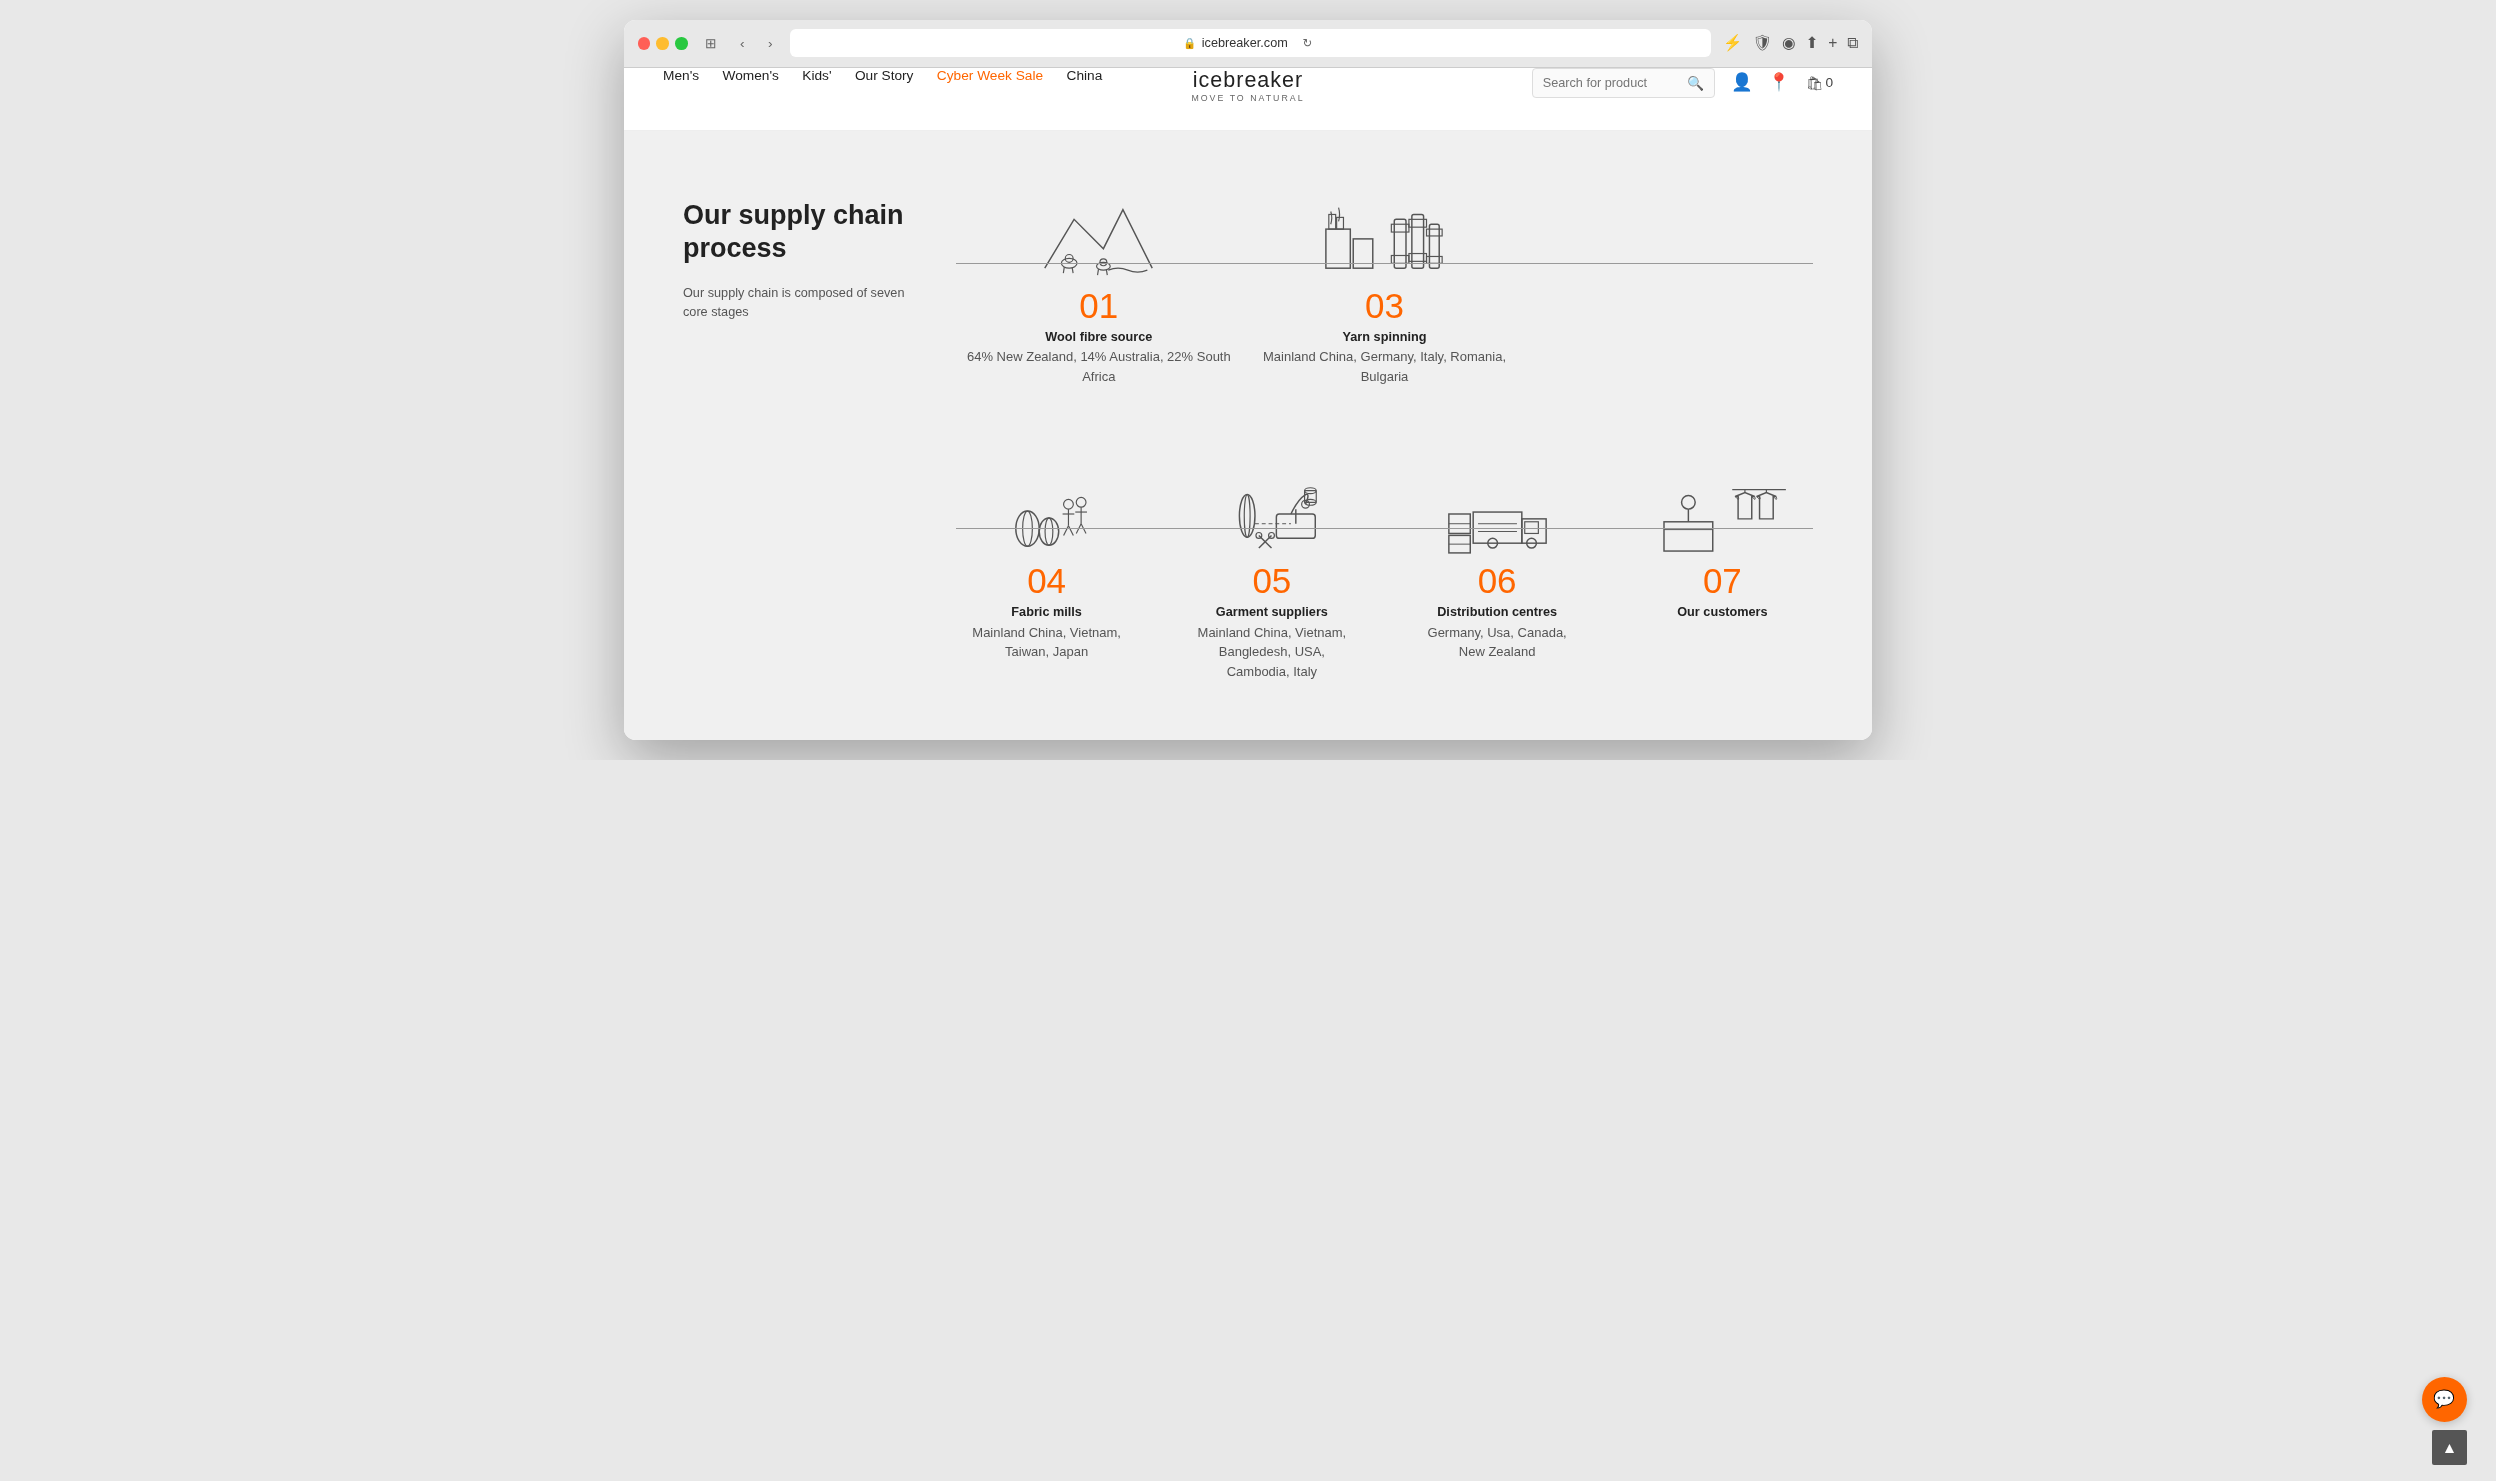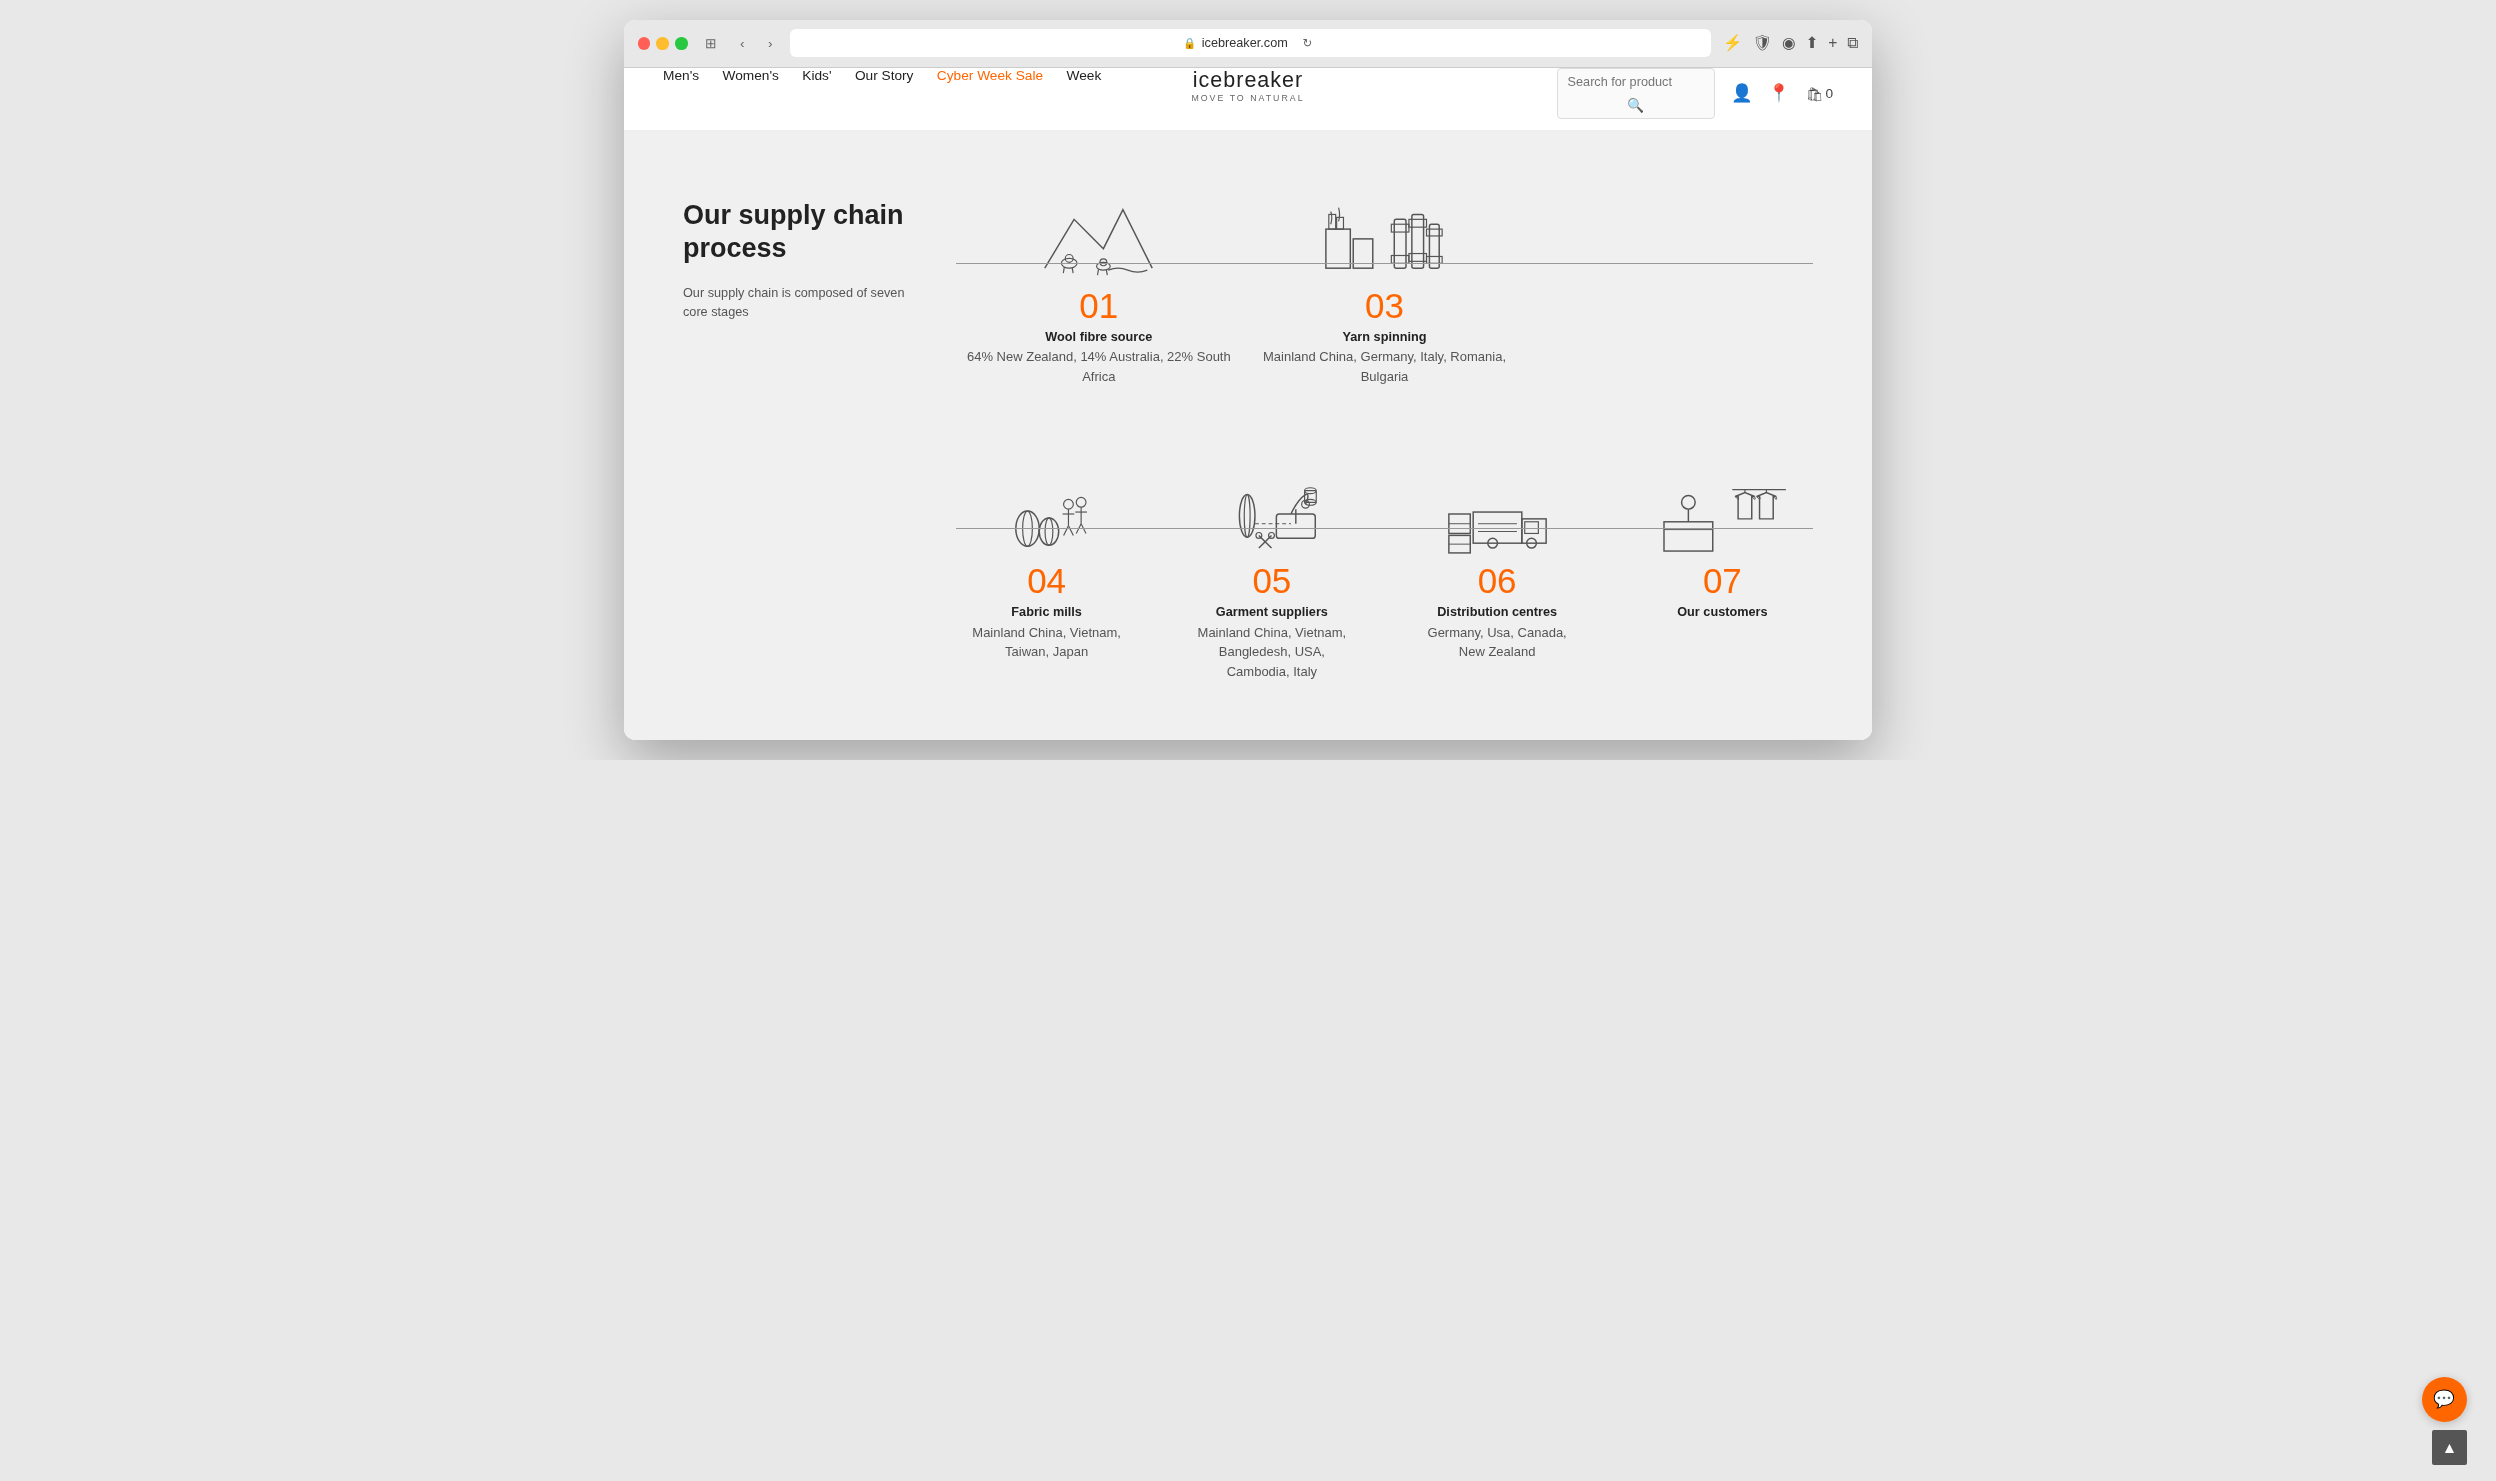--- a/index.html
+++ b/index.html
@@ -111,21 +111,20 @@
     }
 
     .search-box {
       display: flex;
       align-items: center;
       border: 1px solid #ddd;
       border-radius: 3.9px;
       padding: 5.9px 9.8px;
       gap: 7.8px;
       background: #fafafa;
-      flex-direction: column;
     }
     .search-box input {
       border: none; background: none; outline: none;
       font-size: 12.7px; color: #666; width: 137px;
     }
     .search-icon { color: #999; font-size: 13.7px; }
 
     .nav-icon-btn {
       background: none; border: none; cursor: pointer;
       color: #444; font-size: 17.6px;
@@ -317,21 +316,21 @@
 
   <div class="site">
 
     <nav class="nav">
       <div class="nav-left">
         <a class="nav-link">Men's</a>
         <a class="nav-link">Women's</a>
         <a class="nav-link">Kids'</a>
         <a class="nav-link">Our Story</a>
         <a class="nav-link sale">Cyber Week Sale</a>
-        <a class="nav-link">Week</a>
+        <a class="nav-link">China</a>
       </div>
 
       <div class="nav-logo">
         <span class="logo-text">icebreaker</span>
         <span class="logo-sub">Move to natural</span>
       </div>
 
       <div class="nav-right">
         <div class="search-box">
           <input type="text" placeholder="Search for product" style="">

